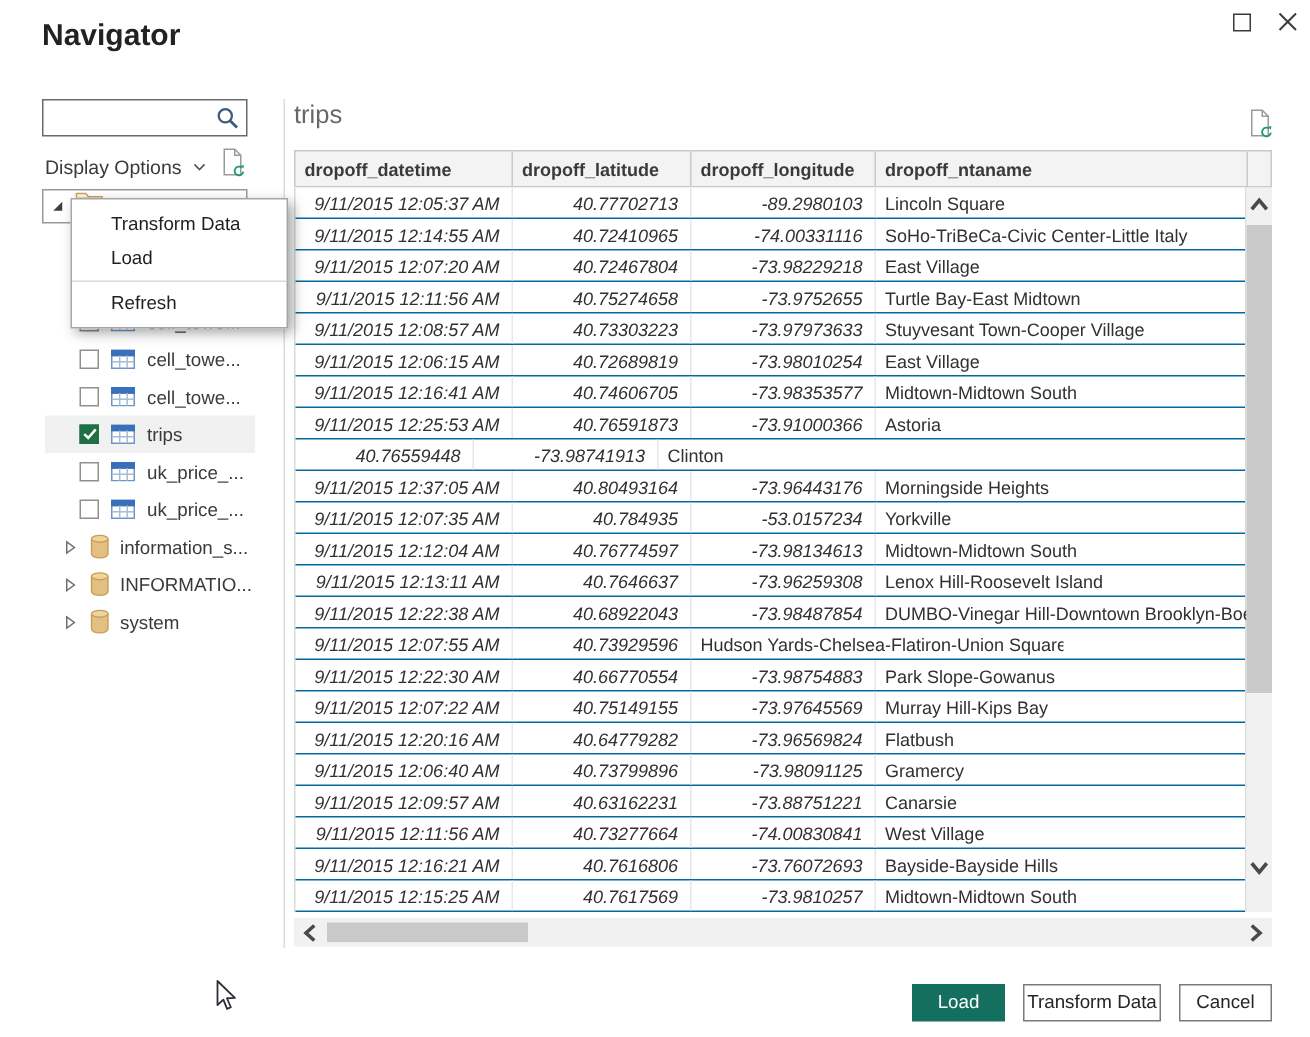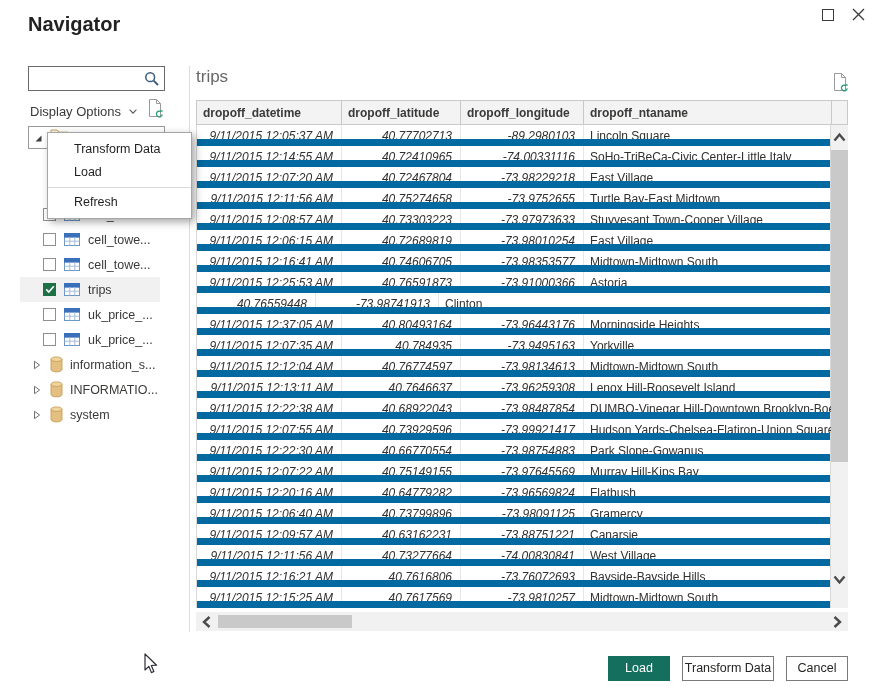--- a/index.html
+++ b/index.html
@@ -26,21 +26,21 @@
   #root-row .tri { margin-left:5px; }
   #root-row .fold { margin-left:7px; margin-top:-2px; }
 
   
   #ctx-menu { left:47px; top:132px; width:145px; background:#fff; border:1px solid #a6a6a6;
               box-shadow:3px 3px 8px rgba(0,0,0,.35); padding:5px 0 4px 0; z-index:20; }
   .menu-item { height:23px; line-height:23px; padding-left:26px; font-size:12.5px; color:#1f1f1f; cursor:pointer; white-space:nowrap; }
   .menu-sep { border-top:1px solid #d9d9d9; margin:3px 0; }
 
   
-  #tree { left:20px; top:202px; width:140px; }
+  #tree { left:30px; top:202px; width:140px; }
   .tree-row { height:25px; display:flex; align-items:center; font-size:12.5px; color:#3b3a39; cursor:pointer; white-space:nowrap; }
   .tree-row.selected { background:#f1f1f1; }
   .cb { width:13px; height:13px; border:1px solid #8f8f8f; background:#fff; margin-left:23px; flex:none;
         display:flex; align-items:center; justify-content:center; }
   .cb.checked { border-color:#1e7145; }
   .tree-row .ticon { margin-left:8px; flex:none; display:flex; }
   .tree-row .lbl { margin-left:8px; }
   .tree-row .tri { margin-left:13px; flex:none; display:flex; }
   .tree-row .dbicon { margin-left:9px; flex:none; display:flex; }
   .tree-row .flbl { margin-left:7px; }
@@ -50,21 +50,21 @@
   
   #preview-title { left:196px; top:67px; font-size:17px; color:#686868; }
   #refresh-preview { left:831px; top:72px; cursor:pointer; }
 
   #tbl-header { left:196px; top:100px; width:652px; height:25px; display:flex; background:#f3f3f3;
                 border:1px solid #c9c9c9; font-size:12px; font-weight:700; color:#3b3a39; }
   .th { padding:5px 6px 0 6px; border-right:1px solid #c9c9c9; overflow:hidden; white-space:nowrap; flex:none; }
   .th.cap { border-right:none; flex:1; }
 
   #tbl-body { left:196px; top:125px; width:635px; border-left:1px solid #d9d9d9; border-right:1px solid #d9d9d9; background:#fff; }
-  .tr { display:flex; height:21px; border-bottom:7px solid #0369a1; }
+  .tr { display:flex; height:21px; border-bottom:1px solid #0369a1; }
   .td { flex:none; font-size:12px; color:#323130; padding-top:3.5px; overflow:hidden; white-space:nowrap; border-right:1px solid #e7e7e7; }
   .td.num { font-style:italic; text-align:right; padding-right:8px; }
   .td.text { padding-left:6px; border-right:none; }
 
   
   #vscroll { left:831px; top:125px; width:17px; height:483px; background:#f1f1f1; }
   #vscroll .up { position:absolute; top:4px; left:1px; cursor:pointer; }
   #vscroll .thumb { position:absolute; top:25px; left:0; width:17px; height:312px; background:#c9c9c9; cursor:pointer; }
   #vscroll .down { position:absolute; top:446px; left:1px; cursor:pointer; }
 
@@ -337,21 +337,21 @@
     </div>
     <div class="tr">
       <div class="td num" style="width: 145px;">9/11/2015 12:37:05 AM</div>
       <div class="td num" style="width: 119px;">40.80493164</div>
       <div class="td num" style="width: 123px;">-73.96443176</div>
       <div class="td text" style="width: 248px;">Morningside Heights</div>
     </div>
     <div class="tr">
       <div class="td num" style="width: 145px;">9/11/2015 12:07:35 AM</div>
       <div class="td num" style="width: 119px;">40.784935</div>
-      <div class="td num" style="width: 123px;">-73.9495163</div>
+      <div class="td num" style="width: 123px;">-53.0157234</div>
       <div class="td text" style="width: 248px;">Yorkville</div>
     </div>
     <div class="tr">
       <div class="td num" style="width: 145px;">9/11/2015 12:12:04 AM</div>
       <div class="td num" style="width: 119px;">40.76774597</div>
       <div class="td num" style="width: 123px;">-73.98134613</div>
       <div class="td text" style="width: 248px;">Midtown-Midtown South</div>
     </div>
     <div class="tr">
       <div class="td num" style="width: 145px;">9/11/2015 12:13:11 AM</div>
@@ -361,21 +361,20 @@
     </div>
     <div class="tr">
       <div class="td num" style="width: 145px;">9/11/2015 12:22:38 AM</div>
       <div class="td num" style="width: 119px;">40.68922043</div>
       <div class="td num" style="width: 123px;">-73.98487854</div>
       <div class="td text" style="width: 248px;">DUMBO-Vinegar Hill-Downtown Brooklyn-Boerum</div>
     </div>
     <div class="tr">
       <div class="td num" style="width: 145px;">9/11/2015 12:07:55 AM</div>
       <div class="td num" style="width: 119px;">40.73929596</div>
-      <div class="td num" style="width: 123px;">-73.99921417</div>
       <div class="td text" style="width: 248px;">Hudson Yards-Chelsea-Flatiron-Union Square</div>
     </div>
     <div class="tr">
       <div class="td num" style="width: 145px;">9/11/2015 12:22:30 AM</div>
       <div class="td num" style="width: 119px;">40.66770554</div>
       <div class="td num" style="width: 123px;">-73.98754883</div>
       <div class="td text" style="width: 248px;">Park Slope-Gowanus</div>
     </div>
     <div class="tr">
       <div class="td num" style="width: 145px;">9/11/2015 12:07:22 AM</div>

